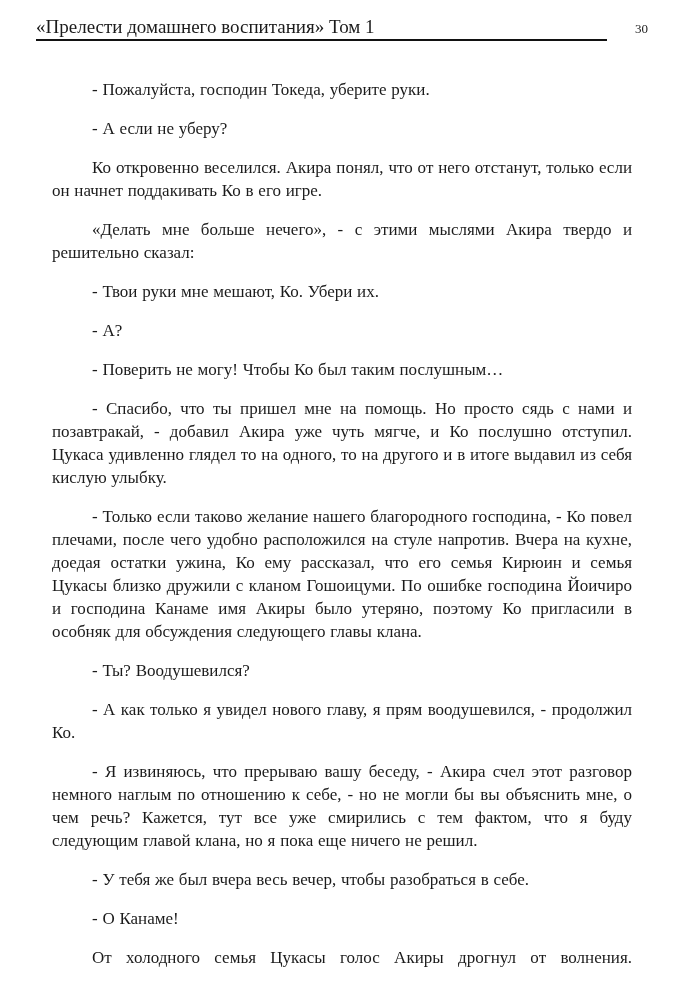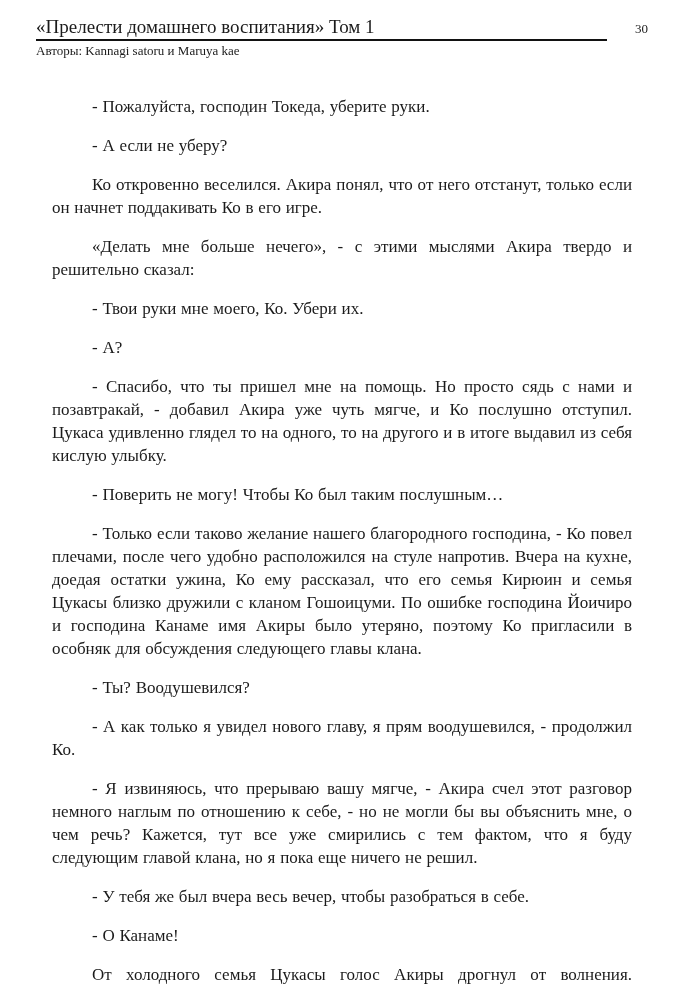--- a/index.html
+++ b/index.html
@@ -64,33 +64,32 @@
 </style>
 </head>
 <body>
 
 <div class="page">
   <div class="header">
     <div class="header-line">
       <span class="title">«Прелести домашнего воспитания» Том 1</span>
       <span class="page-number">30</span>
     </div>
-    <div class="authors">Авторы: Kannagi satoru и Maruya kae</div>
   </div>
 
   <div class="content">
       <p>- Пожалуйста, господин Токеда, уберите руки.</p>
       <p>- А если не уберу?</p>
       <p>Ко откровенно веселился. Акира понял, что от него отстанут, только если он начнет поддакивать Ко в его игре.</p>
       <p>«Делать мне больше нечего», - с этими мыслями Акира твердо и решительно сказал:</p>
-      <p>- Твои руки мне моего, Ко. Убери их.</p>
+      <p>- Твои руки мне мешают, Ко. Убери их.</p>
       <p>- А?</p>
+      <p>- Поверить не могу! Чтобы Ко был таким послушным…</p>
       <p>- Спасибо, что ты пришел мне на помощь. Но просто сядь с нами и позавтракай, - добавил Акира уже чуть мягче, и Ко послушно отступил. Цукаса удивленно глядел то на одного, то на другого и в итоге выдавил из себя кислую улыбку.</p>
-      <p>- Поверить не могу! Чтобы Ко был таким послушным…</p>
       <p>- Только если таково желание нашего благородного господина, - Ко повел плечами, после чего удобно расположился на стуле напротив. Вчера на кухне, доедая остатки ужина, Ко ему рассказал, что его семья Кирюин и семья Цукасы близко дружили с кланом Гошоицуми. По ошибке господина Йоичиро и господина Канаме имя Акиры было утеряно, поэтому Ко пригласили в особняк для обсуждения следующего главы клана.</p>
       <p>- Ты? Воодушевился?</p>
       <p>- А как только я увидел нового главу, я прям воодушевился, - продолжил Ко.</p>
-      <p>- Я извиняюсь, что прерываю вашу мягче, - Акира счел этот разговор немного наглым по отношению к себе, - но не могли бы вы объяснить мне, о чем речь? Кажется, тут все уже смирились с тем фактом, что я буду следующим главой клана, но я пока еще ничего не решил.</p>
+      <p>- Я извиняюсь, что прерываю вашу беседу, - Акира счел этот разговор немного наглым по отношению к себе, - но не могли бы вы объяснить мне, о чем речь? Кажется, тут все уже смирились с тем фактом, что я буду следующим главой клана, но я пока еще ничего не решил.</p>
       <p>- У тебя же был вчера весь вечер, чтобы разобраться в себе.</p>
       <p>- О Канаме!</p>
       <p>От холодного семья Цукасы голос Акиры дрогнул от волнения.</p>
     </div>
 </div>
 
 </body></html>

